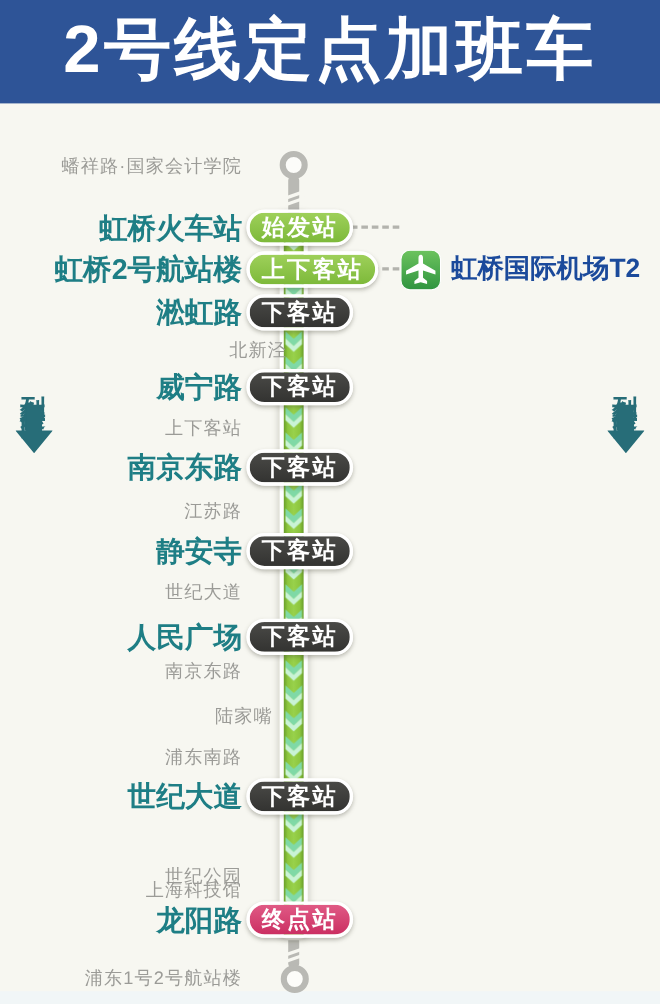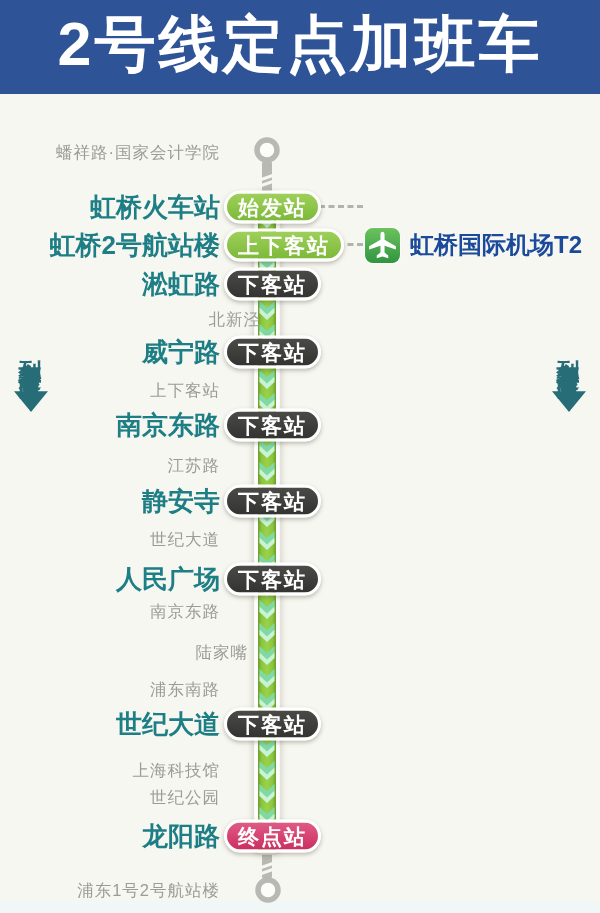--- a/index.html
+++ b/index.html
@@ -185,21 +185,21 @@
       <div class="row" style="top: 634px; padding-left: 28px;">
         <span class="station-label minor">陆家嘴</span>
       </div>
       <div class="row" style="top: 671px;">
         <span class="station-label minor">浦东南路</span>
       </div>
       <div class="row" style="top: 706px; text-decoration: underline;">
         <span class="station-label major">世纪大道</span>
         <span class="badge b-alight">下客站</span>
       </div>
-      <div class="row" style="top: 752px; text-decoration: underline;">
+      <div class="row" style="top: 792px; text-decoration: underline;">
         <span class="station-label minor">上海科技馆</span>
       </div>
       <div class="row" style="top: 779px;">
         <span class="station-label minor">世纪公园</span>
       </div>
       <div class="row" style="top: 818px;">
         <span class="station-label major">龙阳路</span>
         <span class="badge b-terminus">终点站</span>
       </div>
       <div class="row" style="top: 872px;">

